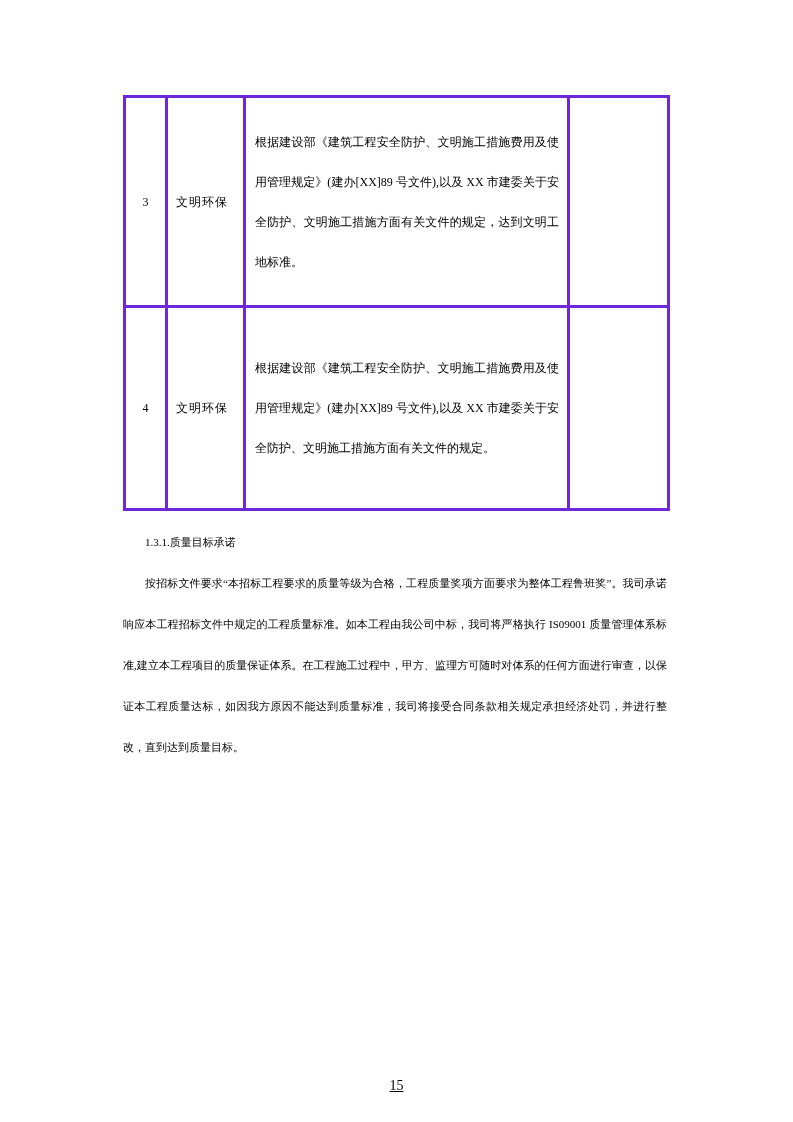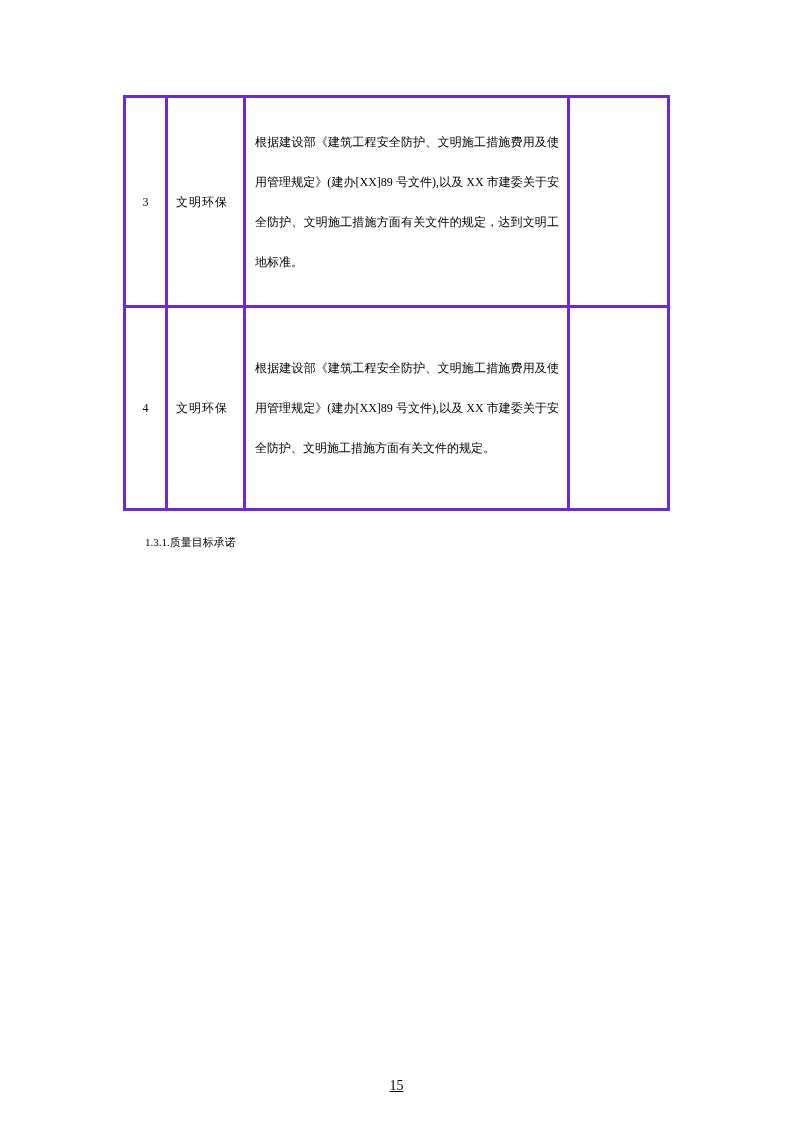--- a/index.html
+++ b/index.html
@@ -91,18 +91,19 @@
           <td class="col-num">4</td>
           <td class="col-cat">文明环保</td>
           <td class="col-content">根据建设部《建筑工程安全防护、文明施工措施费用及使用管理规定》(建办[XX]89 号文件),以及 XX 市建委关于安全防护、文明施工措施方面有关文件的规定。</td>
           <td class="col-remark"></td>
         </tr>
       </tbody>
     </table>
 
     <div class="section">
       <div class="heading">1.3.1.质量目标承诺</div>
+      <p class="para">按招标文件要求“本招标工程要求的质量等级为合格，工程质量奖项方面要求为整体工程鲁班奖”。我司承诺响应本工程招标文件中规定的工程质量标准。如本工程由我公司中标，我司将严格执行 IS09001 质量管理体系标准,建立本工程项目的质量保证体系。在工程施工过程中，甲方、监理方可随时对体系的任何方面进行审查，以保证本工程质量达标，如因我方原因不能达到质量标准，我司将接受合同条款相关规定承担经济处罚，并进行整改，直到达到质量目标。</p>
     </div>
 
   </div>
 
   <div class="page-number">15</div>
 </div>
 
 </body></html>

